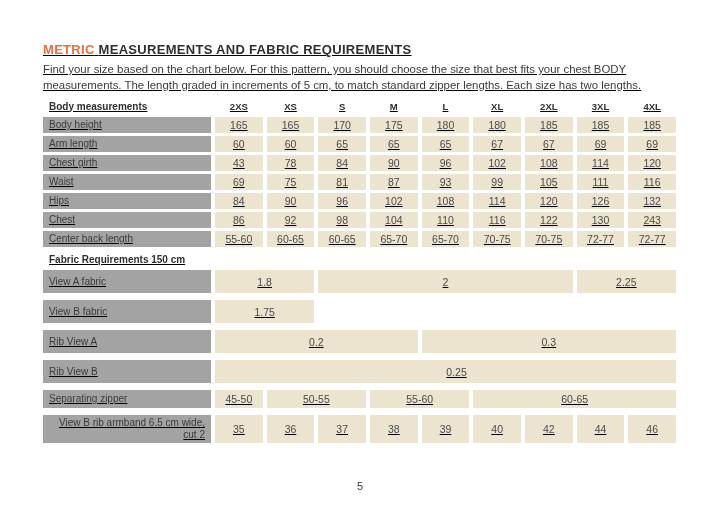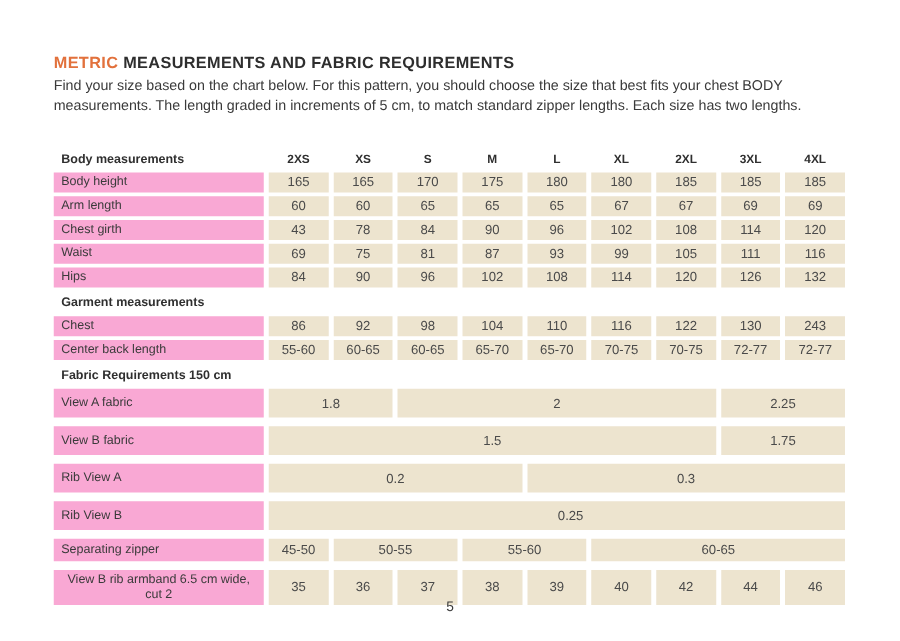--- a/index.html
+++ b/index.html
@@ -7,36 +7,37 @@
   body {
     background: #ffffff;
     font-family: "Liberation Sans", sans-serif;
     overflow: hidden;
   }
   .page {
     position: relative;
     width: 720px;
     height: 513px;
     padding: 42px 44px 0 43px;
+    text-decoration: underline;
   }
   .doc-title {
     font-size: 13px;
     font-weight: 700;
     letter-spacing: 0.3px;
     color: #2E2E2E;
     white-space: nowrap;
   }
   .doc-title .accent { color: #E2713C; }
   .intro {
     margin-top: 5px;
     font-size: 11.4px;
     line-height: 15.5px;
     color: #3A3A3A;
   }
-  .size-table { margin-top: 25px; }
+  .size-table { margin-top: 4px; }
   .row {
     display: grid;
     grid-template-columns: 168px repeat(9, 1fr);
     column-gap: 4px;
     margin-bottom: 3px;
   }
   .cell {
     display: flex;
     align-items: center;
     justify-content: center;
@@ -53,27 +54,27 @@
     text-align: left;
   }
   .size-head {
     font-size: 9.5px;
     font-weight: 700;
     color: #2F2F2F;
     background: transparent;
     text-align: center;
   }
   .label {
-    background: #f9a8d4;
+    background: #a3a3a3;
     justify-content: flex-start;
     padding: 2px 6px;
     font-size: 10px;
     line-height: 12px;
     color: #3A3A3A;
-    text-align: center;
+    text-align: right;
   }
   .value {
     background: #EDE4CF;
     font-size: 10.5px;
     color: #4A4A4A;
   }
   .compact .cell { min-height: 16px; }
   .compact { margin-bottom: 3px; }
   .tall .cell { min-height: 23px; }
   .tall { margin-bottom: 7px; }
@@ -166,23 +167,20 @@
         <div class="cell value">84</div>
         <div class="cell value">90</div>
         <div class="cell value">96</div>
         <div class="cell value">102</div>
         <div class="cell value">108</div>
         <div class="cell value">114</div>
         <div class="cell value">120</div>
         <div class="cell value">126</div>
         <div class="cell value">132</div>
       </div>
-      <div class="row header-row">
-        <div class="cell section-label">Garment measurements</div>
-      </div>
       <div class="row compact">
         <div class="cell label">Chest</div>
         <div class="cell value">86</div>
         <div class="cell value">92</div>
         <div class="cell value">98</div>
         <div class="cell value">104</div>
         <div class="cell value">110</div>
         <div class="cell value">116</div>
         <div class="cell value">122</div>
         <div class="cell value">130</div>
@@ -204,21 +202,20 @@
         <div class="cell section-label">Fabric Requirements 150 cm</div>
       </div>
       <div class="row tall">
         <div class="cell label">View A fabric</div>
         <div class="cell value" style="grid-column: span 2; text-align: right;">1.8</div>
         <div class="cell value" style="grid-column: span 5;">2</div>
         <div class="cell value" style="grid-column: span 2;">2.25</div>
       </div>
       <div class="row tall">
         <div class="cell label">View B fabric</div>
-        <div class="cell value" style="grid-column: span 7;">1.5</div>
         <div class="cell value" style="grid-column: span 2;">1.75</div>
       </div>
       <div class="row tall">
         <div class="cell label">Rib View A</div>
         <div class="cell value" style="grid-column: span 4;">0.2</div>
         <div class="cell value" style="grid-column: span 5;">0.3</div>
       </div>
       <div class="row tall">
         <div class="cell label">Rib View B</div>
         <div class="cell value" style="grid-column: span 9; padding-left: 22px;">0.25</div>

